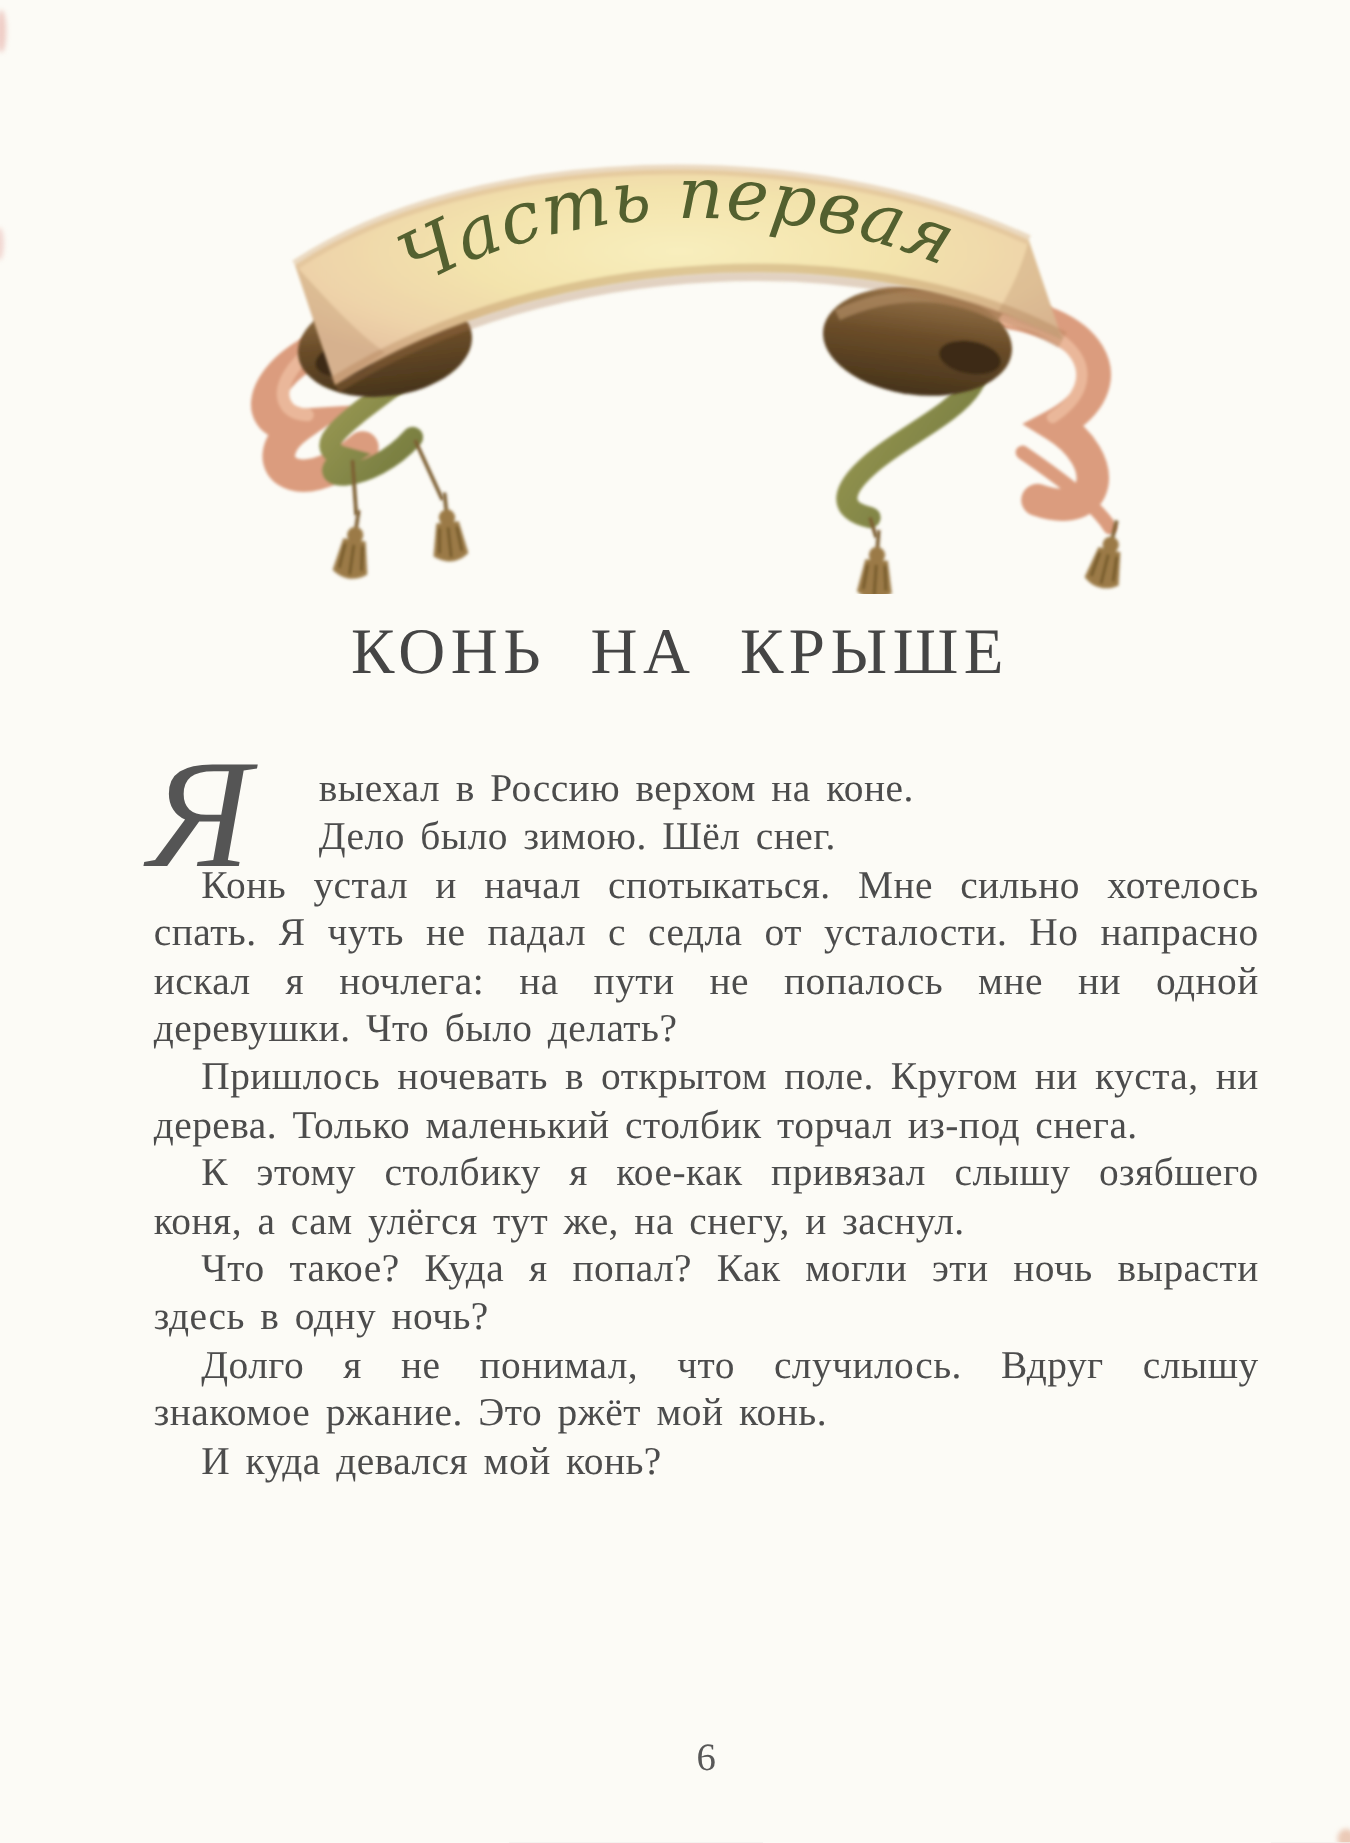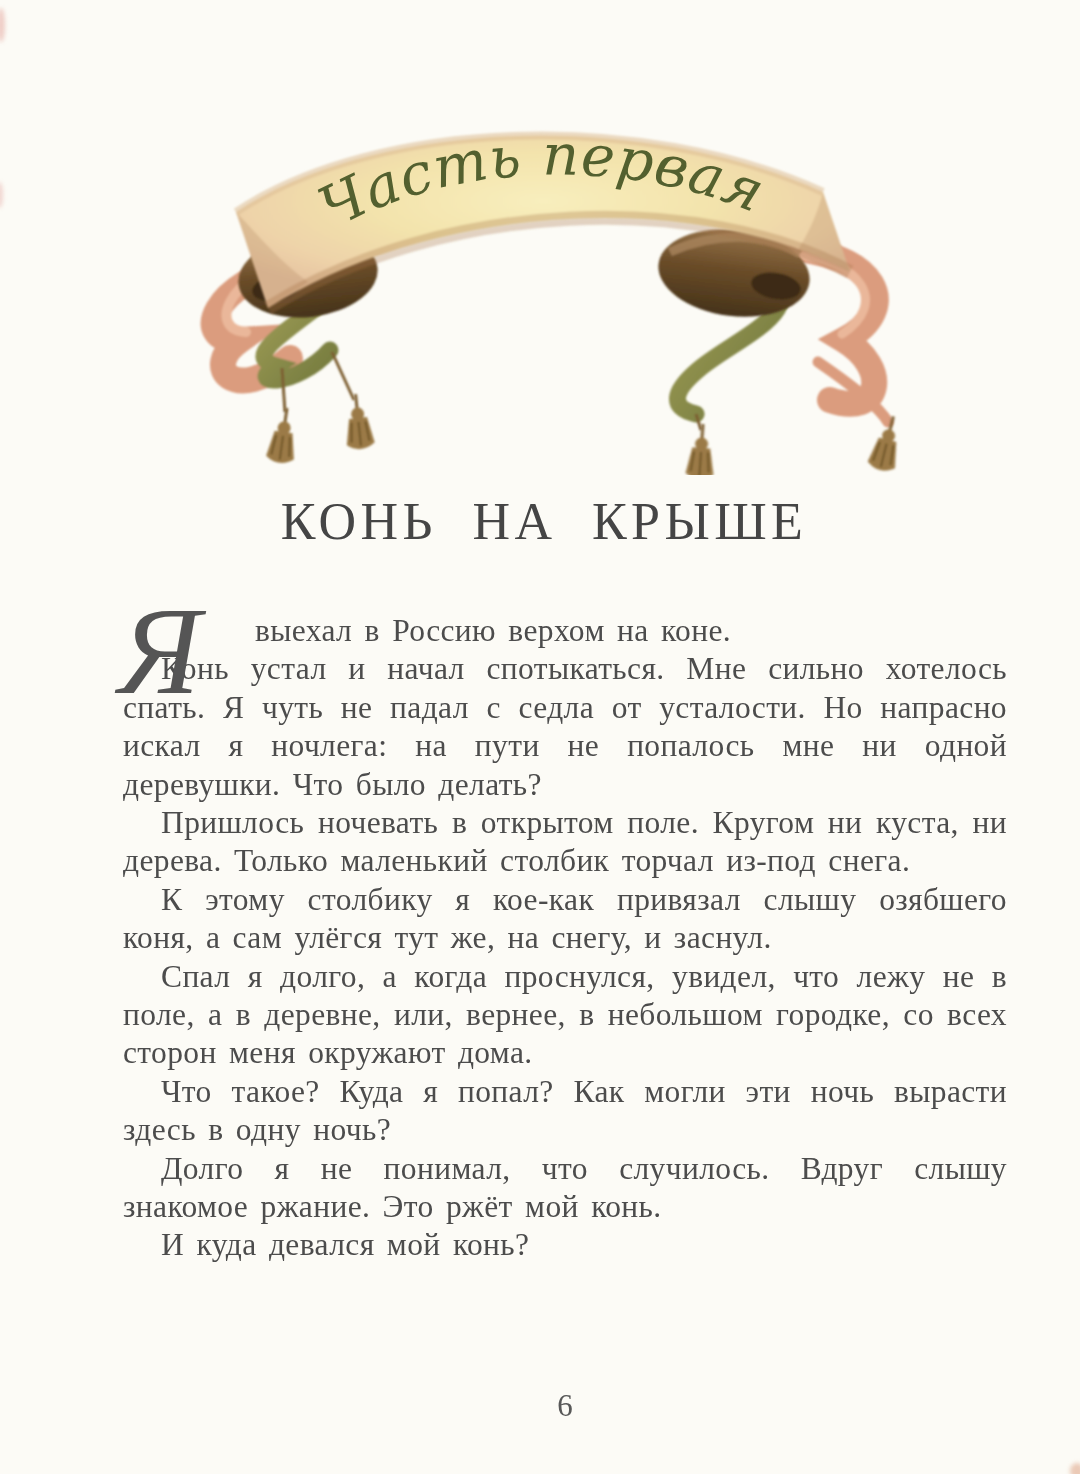--- a/index.html
+++ b/index.html
@@ -171,25 +171,25 @@
       </text>
     </svg>
   </div>
 
   <h1 class="chapter-title">КОНЬ НА КРЫШЕ</h1>
 
   <div class="body-text">
     <span class="dropcap">Я</span>
     <div class="opening">
       <div class="open-line">выехал в Россию верхом на коне.</div>
+      <div class="open-line">Дело было зимою. Шёл снег.</div>
     </div>
     <p>Конь устал и начал спотыкаться. Мне сильно хотелось спать. Я чуть не падал с седла от усталости. Но напрасно искал я ночлега: на пути не попалось мне ни одной деревушки. Что было делать?</p>
     <p>Пришлось ночевать в открытом поле. Кругом ни куста, ни дерева. Только маленький столбик торчал из-под снега.</p>
     <p>К этому столбику я кое-как привязал слышу озябшего коня, а сам улёгся тут же, на снегу, и заснул.</p>
-    <p>Спал я долго, а когда проснулся, увидел, что лежу не в поле, а в деревне, или, вернее, в небольшом городке, со всех сторон меня окружают дома.</p>
     <p>Что такое? Куда я попал? Как могли эти ночь вырасти здесь в одну ночь?</p>
     <p>Долго я не понимал, что случилось. Вдруг слышу знакомое ржание. Это ржёт мой конь.</p>
     <p>И куда девался мой конь?</p>
   </div>
 
   <div class="page-number">6</div>
 
 </div>
 
 </body></html>

